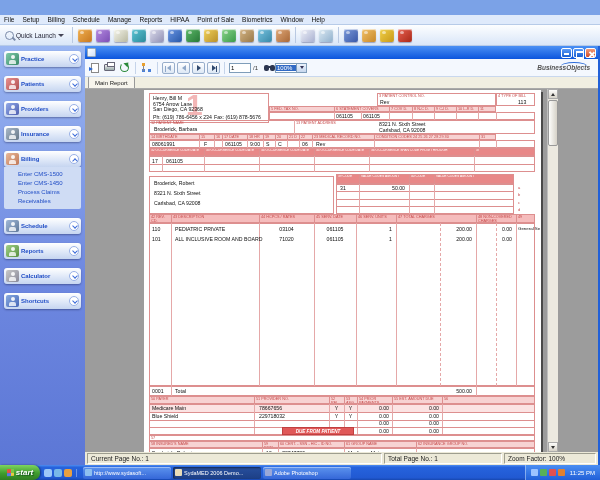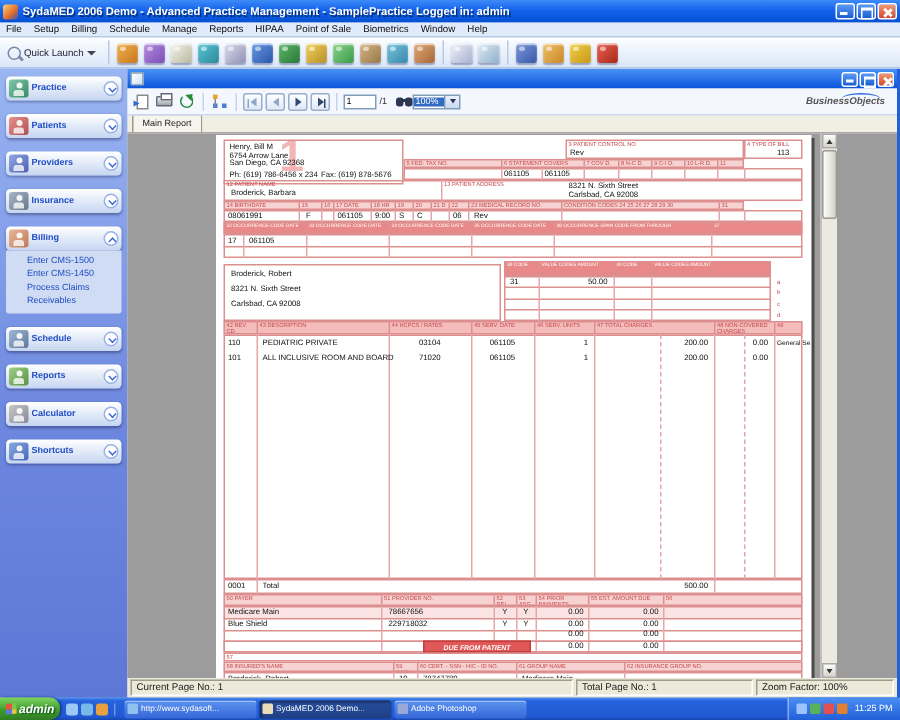--- a/index.html
+++ b/index.html
@@ -137,27 +137,20 @@
   .tray{margin-left:auto;height:15px;display:flex;align-items:center;background:linear-gradient(180deg,#4b8ef2,#2160d8);
     border-left:1px solid rgba(255,255,255,.4);padding:0 5px;gap:2px}
   .tray-ico{width:7px;height:7px;border-radius:1px}
   .tray-time{font-size:6px;color:#fff;margin-left:3px}
 </style>
 </head>
 <body>
 
 <div id="app">
 
-  <div class="titlebar">
-    <div class="t-ico"></div>
-    <div class="t-title">SydaMED 2006 Demo - Advanced Practice Management - SamplePractice  Logged in: admin</div>
-    <div class="wb wb-min"></div>
-    <div class="wb wb-max"></div>
-    <div class="wb wb-close"></div>
-  </div>
 
   <div class="menubar" id="menubar">
       <span class="menu-item">File</span>
       <span class="menu-item">Setup</span>
       <span class="menu-item">Billing</span>
       <span class="menu-item">Schedule</span>
       <span class="menu-item">Manage</span>
       <span class="menu-item">Reports</span>
       <span class="menu-item">HIPAA</span>
       <span class="menu-item">Point of Sale</span>
@@ -597,21 +590,21 @@
   <div class="frame-right"></div>
 
   <div class="taskbar">
     <div class="start">
       <span class="start-flag">
         <span class="sf1"></span>
           <span class="sf2"></span>
           <span class="sf3"></span>
           <span class="sf4"></span>
       </span>
-      <span class="start-label">admin</span>
+      <span class="start-label">start</span>
     </div>
     <div class="ql-bar" id="ql-bar">
         <span class="ql-ico" style="background: rgb(156, 200, 248);"></span>
         <span class="ql-ico" style="background: rgb(120, 184, 232);"></span>
         <span class="ql-ico" style="background: rgb(232, 160, 64);"></span>
       </div>
     <div style="display:flex;align-items:center" id="tasks">
         <div class="task">
           <span class="task-ico" style="background: rgb(142, 192, 240);"></span>
           <span class="task-label">http://www.sydasoft...</span>

